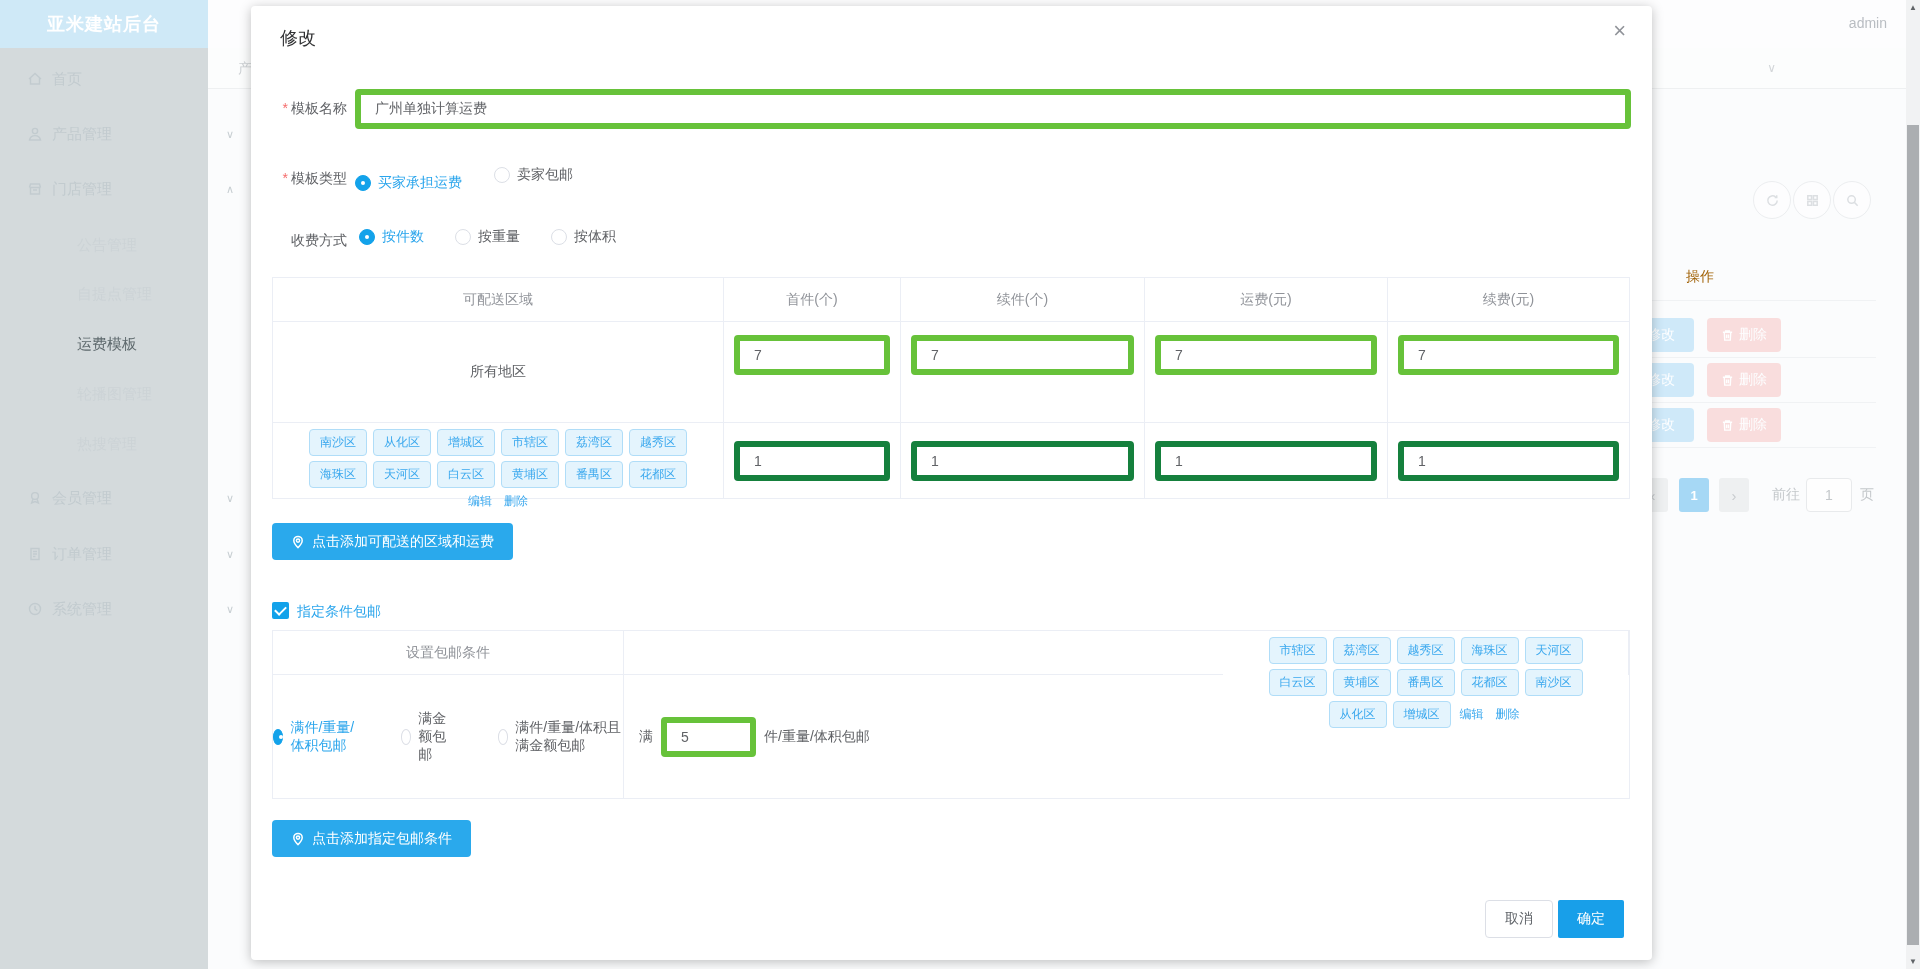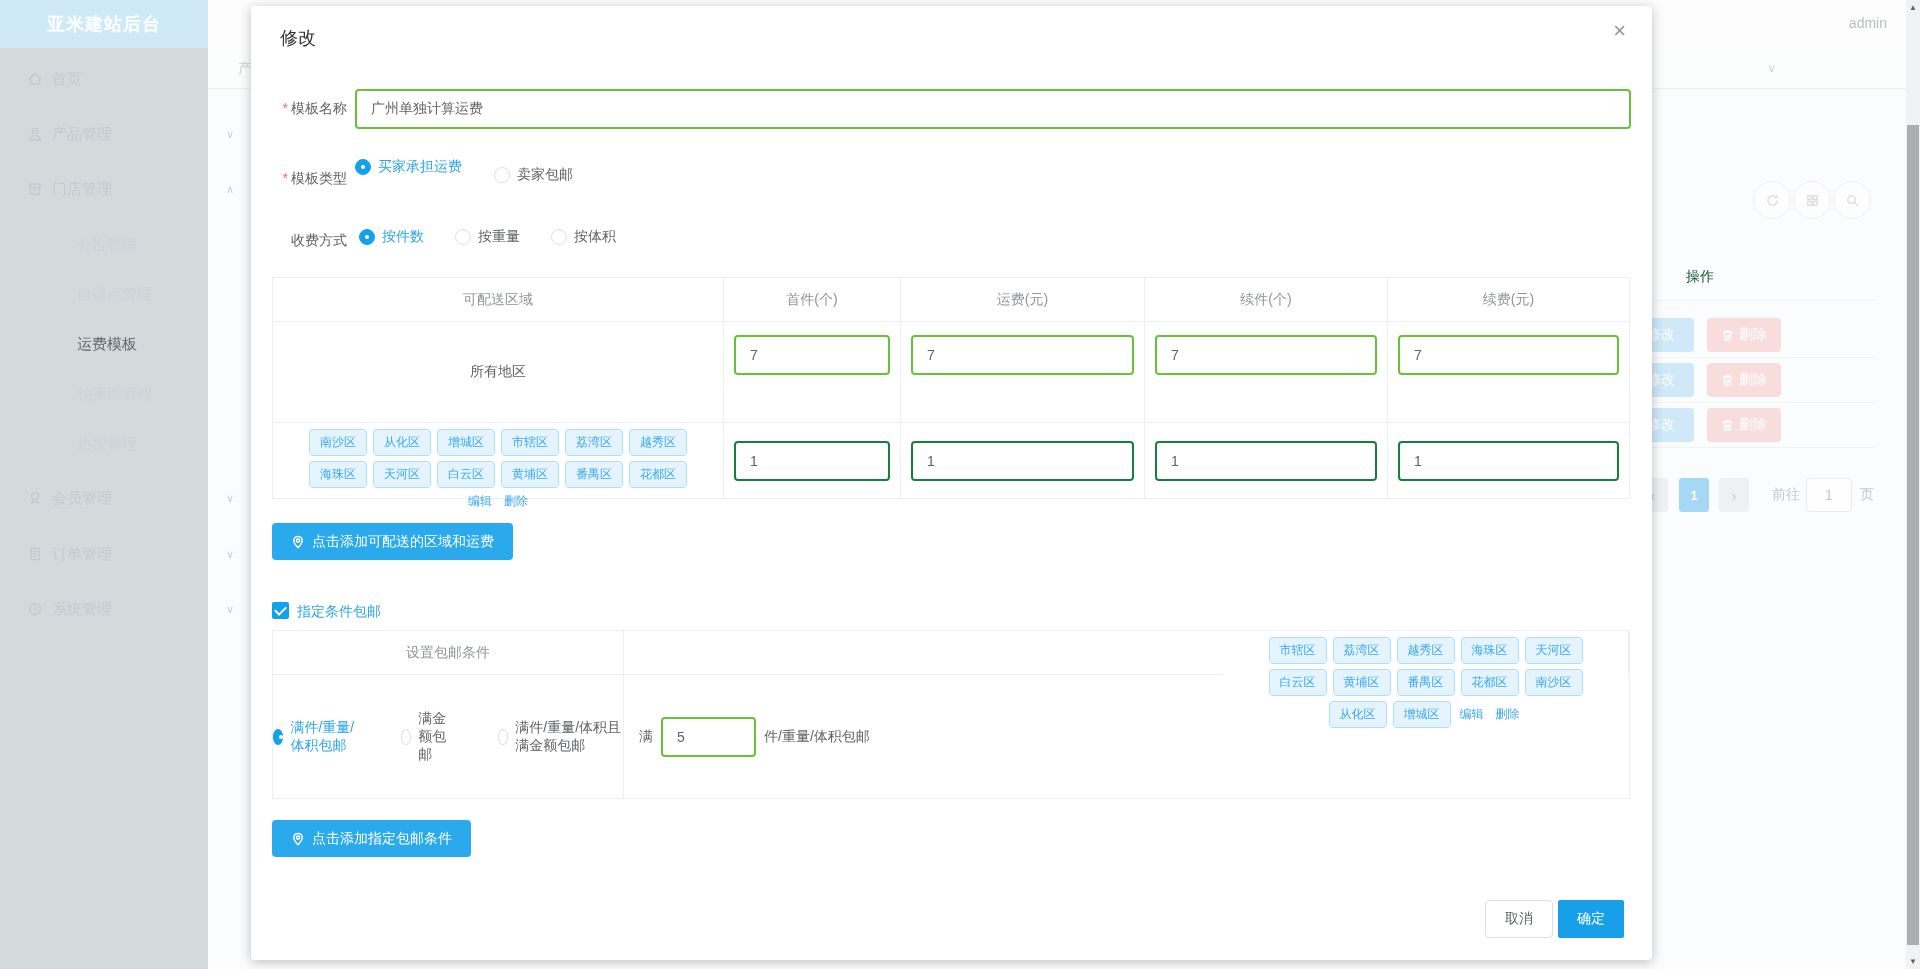--- a/index.html
+++ b/index.html
@@ -26,21 +26,21 @@
   #panel2 { position:absolute; left:208px; top:48px; width:1698px; height:41px; background:#fcfdfd;
     border-bottom:1px solid #eef0f1; }
   #partial-txt { position:absolute; left:30px; top:12px; color:#ced2d5; font-size:14px; }
   #panel2 .chev2 { position:absolute; right:130px; top:13px; color:#d3d6d9; font-size:12px; }
   #content { position:absolute; left:208px; top:89px; width:1698px; height:880px; background:#fbfcfd; }
 
   .circ { position:absolute; width:38px; height:38px; border-radius:50%; background:#fdfdfe;
     border:1px solid #eceef0; display:flex; align-items:center; justify-content:center; color:#dcdfe2; }
   .circ svg { width:15px; height:15px; stroke:currentColor; fill:none; stroke-width:1.6; }
 
-  #ops-header { position:absolute; left:1686px; top:268px; color:#14532d; font-size:14px; }
+  #ops-header { position:absolute; left:1686px; top:268px; color:#a16207; font-size:14px; }
   .bg-line { position:absolute; left:1652px; width:224px; border-top:1px solid #f0f2f4; }
   .bgbtn { position:absolute; height:34px; border-radius:4px; font-size:14px; color:#fdfeff;
     display:flex; align-items:center; justify-content:center; gap:5px; }
   .bgbtn.mod { left:1628px; width:66px; background:#cfe9f9; }
   .bgbtn.del { left:1707px; width:74px; background:#f9dddd; }
   .bgbtn svg { width:13px; height:13px; stroke:#fff; fill:none; stroke-width:1.5; }
 
   .pg { position:absolute; top:478px; height:34px; border-radius:3px; font-size:13px;
     display:flex; align-items:center; justify-content:center; }
   .pg.box { width:30px; background:#eef0f1; color:#c8cbce; font-size:15px; }
@@ -55,21 +55,21 @@
   .scr-arrow { position:absolute; left:1906px; width:14px; text-align:center; font-size:8px; color:#5f6367; }
 
   
   #modal { position:absolute; left:251px; top:6px; width:1401px; height:954px; background:#fff;
     border-radius:4px; box-shadow:0 2px 12px rgba(0,0,0,.25); font-size:14px; color:#606266; }
   #modal-title { position:absolute; left:29px; top:20px; font-size:18px; color:#303133; }
   #modal-close { position:absolute; right:26px; top:14px; font-size:22px; color:#909399; cursor:pointer; line-height:1; }
 
   .flabel { position:absolute; width:78px; text-align:right; color:#606266; }
   .req { color:#f56c6c; margin-right:3px; }
-  .inp { border:2px solid #15803d; border-radius:4px; color:#606266; font-size:14px;
+  .inp { border:6px solid #15803d; border-radius:4px; color:#606266; font-size:14px;
     font-family:inherit; padding:0 14px; height:40px; background:#fff; }
   .inp.green { border-color:#67c23a; }
 
   .rd { display:inline-block; width:16px; height:16px; border:1px solid #dcdfe6; border-radius:50%;
     background:#fff; position:relative; vertical-align:middle; }
   .rd.on { background:#13a2ea; border-color:#13a2ea; }
   .rd.on::after { content:""; position:absolute; left:5px; top:5px; width:4px; height:4px;
     border-radius:50%; background:#fff; }
   .rlabel { margin:0 0 0 7px; vertical-align:middle; }
   .rlabel.on { color:#2aa5ec; }
@@ -261,21 +261,21 @@
   <div id="modal-close">×</div>
 
   <div class="flabel" style="left:18px; top:94px">
     <span class="req">*</span><span>模板名称</span>
   </div>
   <input class="inp green abs" style="left: 104px; top: 83px; width: 1276px;" value="广州单独计算运费">
 
   <div class="flabel" style="left:18px; top:164px">
     <span class="req">*</span><span>模板类型</span>
   </div>
-  <div class="abs rgroup" style="left:104px; top:152px">
+  <div class="abs rgroup" style="left:104px; top:168px">
     <span class="rd on"></span>
     <span class="rlabel on">买家承担运费</span>
   </div>
   <div class="abs rgroup" style="left:243px; top:160px">
     <span class="rd"></span>
     <span class="rlabel">卖家包邮</span>
   </div>
 
   <div class="flabel" style="left:18px; top:226px">
     <span>收费方式</span>
@@ -289,22 +289,22 @@
     <span class="rlabel">按重量</span>
   </div>
   <div class="abs rgroup" style="left:300px; top:222px">
     <span class="rd"></span>
     <span class="rlabel">按体积</span>
   </div>
 
   <div class="grid-table abs" style="left:21px; top:271px; width:1358px; grid-template-columns:451px 177px 244px 243px 241px; grid-template-rows:44px 101px 75px">
     <div class="cell thead">可配送区域</div>
     <div class="cell thead">首件(个)</div>
+    <div class="cell thead">续件(个)</div>
     <div class="cell thead">运费(元)</div>
-    <div class="cell thead">续件(个)</div>
     <div class="cell thead lastc">续费(元)</div>
 
     <div class="cell">所有地区</div>
     <div class="cell inpcell">
         <input class="inp green" value="7" style="">
       </div>
     <div class="cell inpcell">
         <input class="inp green" value="7" style="">
       </div>
     <div class="cell inpcell">

